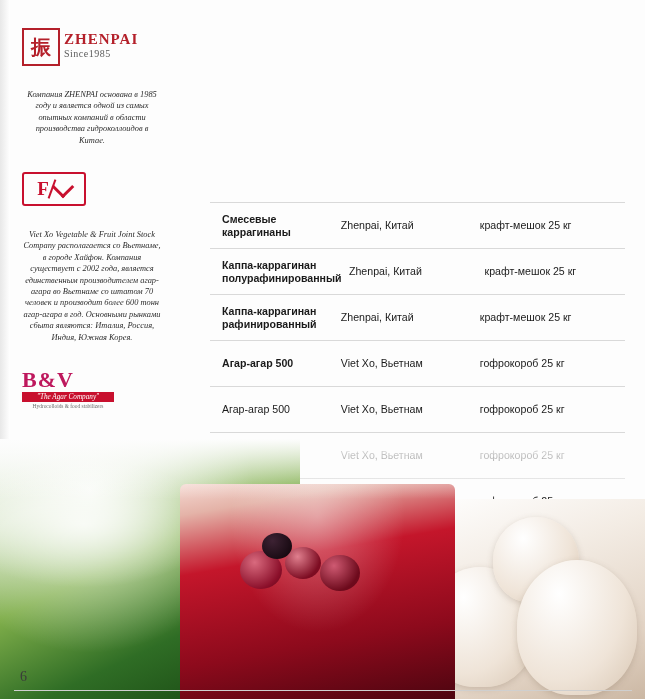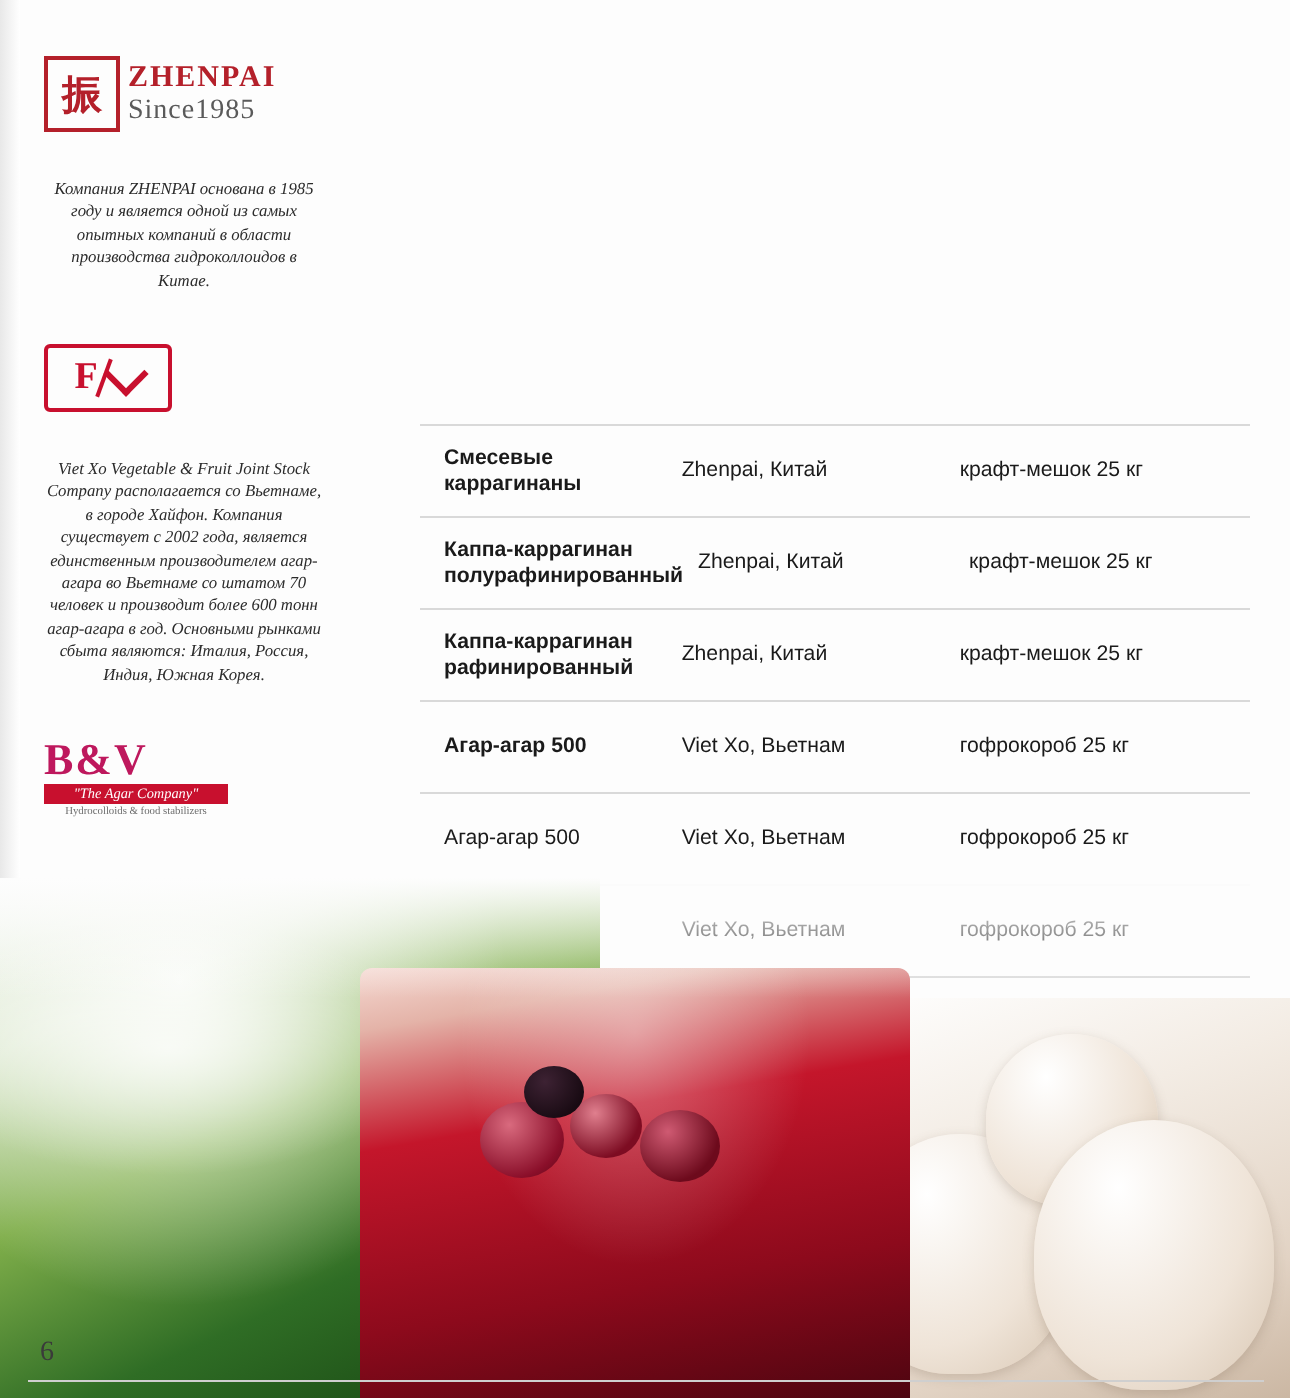--- a/index.html
+++ b/index.html
@@ -28,21 +28,21 @@
     display:flex;align-items:center;justify-content:center;
     font-family:"DejaVu Serif", serif;
   }
   .zp-text{line-height:1;padding-top:4px;}
   .zp-name{
     color:#b4202a;font-size:15px;font-weight:bold;letter-spacing:1px;
     font-family:"Liberation Serif", serif;
     text-align:right;
   }
   .zp-since{
-    color:#5a5a5a;font-size:14px;letter-spacing:.5px;margin-top:2px;
+    color:#5a5a5a;font-size:10px;letter-spacing:.5px;margin-top:2px;
     font-family:"Liberation Serif", serif;
   }
   .desc{
     font-family:"Liberation Serif", serif;
     font-style:italic;
     font-size:8.4px;line-height:11.4px;color:#2b2b2b;
     margin-top:23px;width:140px;text-align:center;
   }
   .fv-logo{
     width:60px;height:30px;border:2px solid #c8102e;border-radius:3px;
@@ -85,21 +85,21 @@
     font-weight:bold;
     font-size:41px;
     line-height:41px;
     letter-spacing:-0.5px;
     font-family:"Liberation Sans", sans-serif;
   }
   .title .l2{white-space:nowrap;}
 
   
   .table{
-    position:absolute;left:210px;top:212px;width:415px;
+    position:absolute;left:210px;top:202px;width:415px;
     border-top:1px solid #d9d9d9;
   }
   .row{
     display:flex;align-items:center;
     border-bottom:1px solid #d9d9d9;
     min-height:45px;
   }
   .c1{width:135px;padding:6px 8px 6px 12px;box-sizing:border-box;}
   .c2{width:120px;padding:6px 4px;box-sizing:border-box;}
   .c3{width:160px;padding:6px 4px;box-sizing:border-box;margin-left:27px;}

